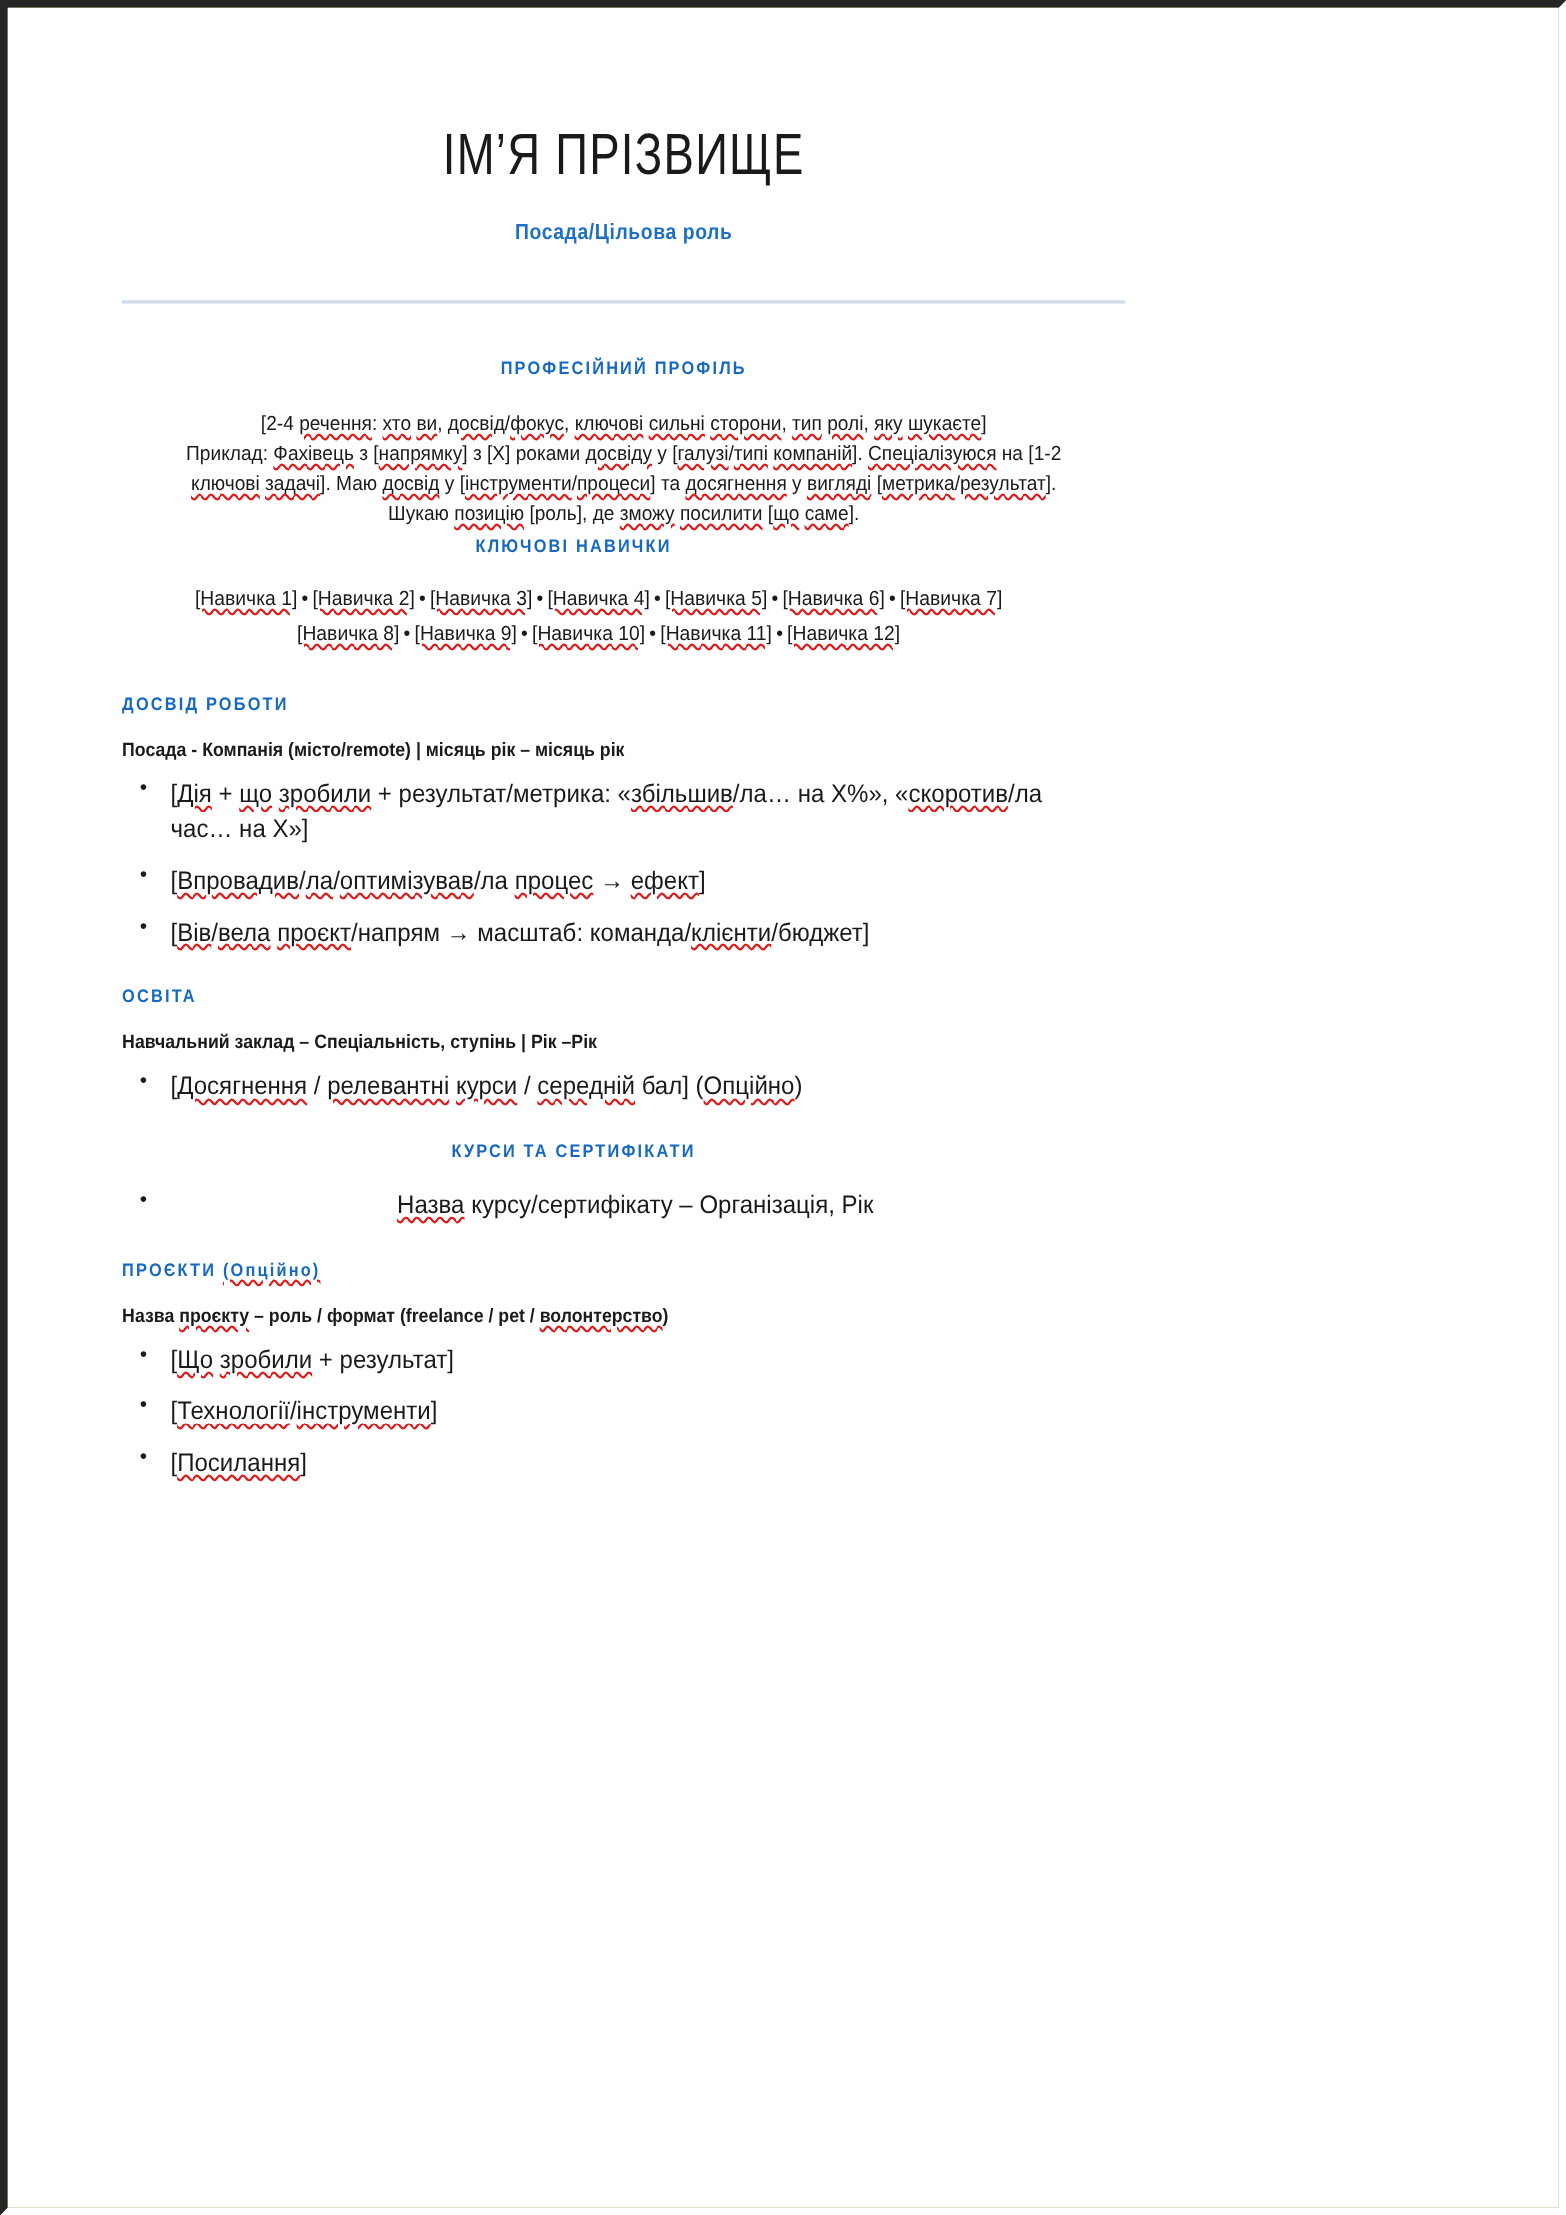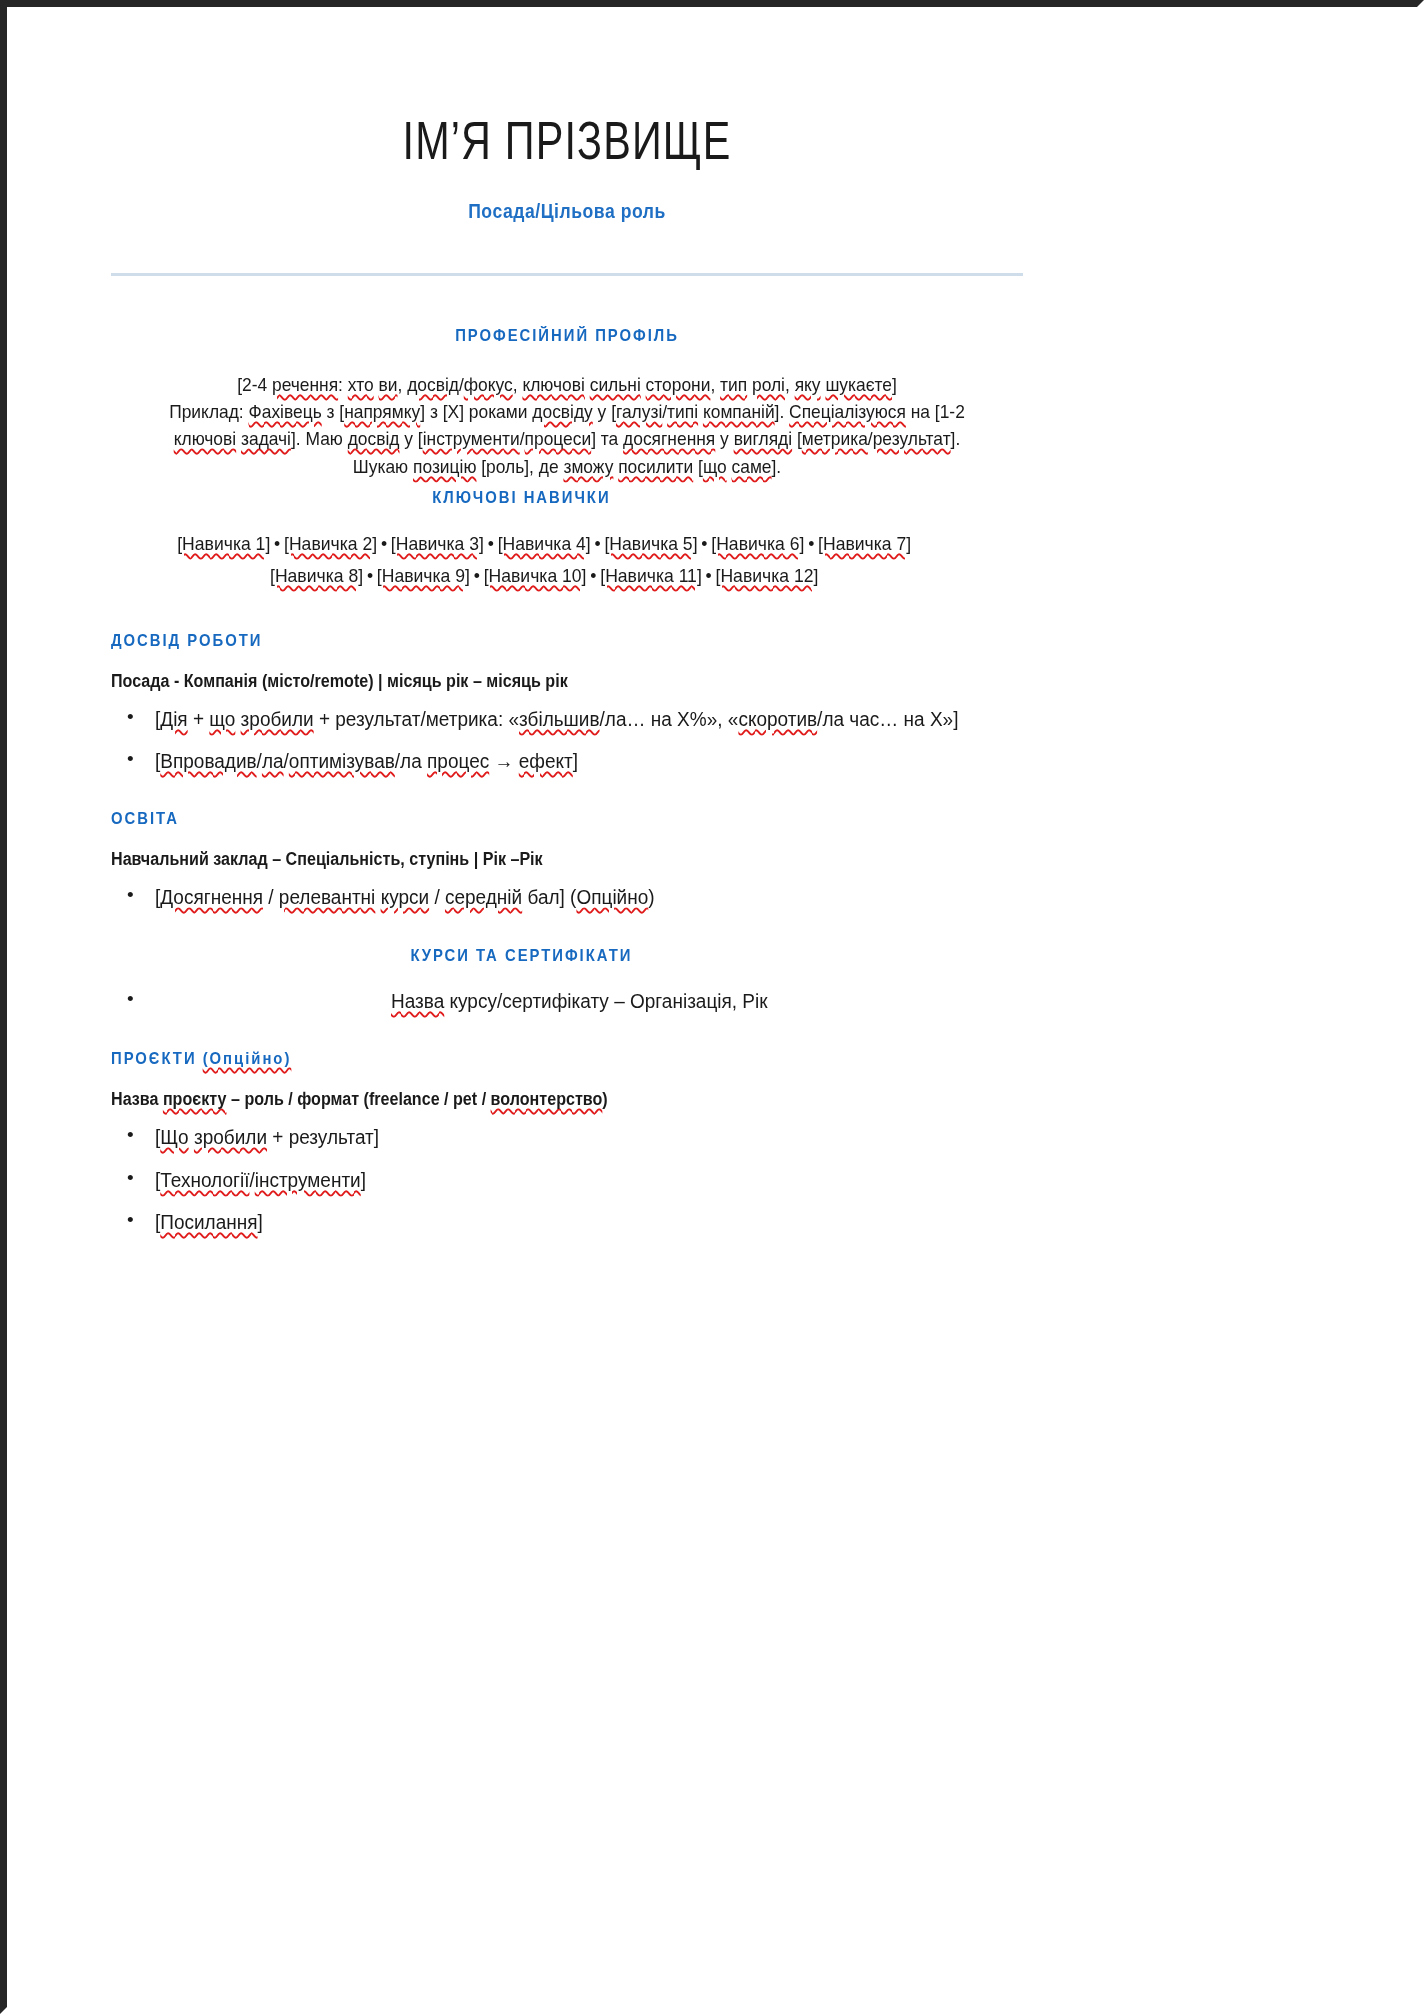--- a/index.html
+++ b/index.html
@@ -162,21 +162,21 @@
   }
 
   ul.bullets {
     list-style: none;
     margin: 13px 0 0 0;
     padding: 0;
   }
   ul.bullets li {
     position: relative;
     padding-left: 44px;
-    font-size: 20px;
+    font-size: 23px;
     line-height: 1.42;
     color: #1a1a1a;
     margin-bottom: 14px;
   }
   ul.bullets li .li-text {
     display: inline-block;
     transform: scaleX(0.95);
     transform-origin: left center;
   }
   ul.bullets li::before {
@@ -228,20 +228,21 @@
   </div>
 
   <div class="section gap-lg">
     <div class="sec-head">ДОСВІД РОБОТИ</div>
 
     <div class="entry-title">Посада - Компанія (місто/remote) | місяць рік – місяць рік</div>
 
     <ul class="bullets">
       <li><span class="li-text">[<span class="sp">Дія</span> + <span class="sp">що</span> <span class="sp">зробили</span> + результат/метрика: «<span class="sp">збільшив</span>/ла… на X%», «<span class="sp">скоротив</span>/ла час… на X»]</span></li>
       <li><span class="li-text">[<span class="sp">Впровадив</span>/<span class="sp">ла</span>/<span class="sp">оптимізував</span>/ла <span class="sp">процес</span> → <span class="sp">ефект</span>]</span></li>
+      <li><span class="li-text">[<span class="sp">Вів</span>/<span class="sp">вела</span> <span class="sp">проєкт</span>/напрям → масштаб: команда/<span class="sp">клієнти</span>/бюджет]</span></li>
     </ul>
   </div>
 
   <div class="section gap-lg" style="margin-top:34px;">
     <div class="sec-head">ОСВІТА</div>
 
     <div class="entry-title">Навчальний заклад – Спеціальність, ступінь | Рік –Рік</div>
 
     <ul class="bullets">
       <li><span class="li-text">[<span class="sp">Досягнення</span> / <span class="sp">релевантні</span> <span class="sp">курси</span> / <span class="sp">середній</span> бал] (<span class="sp">Опційно</span>)</span></li>

